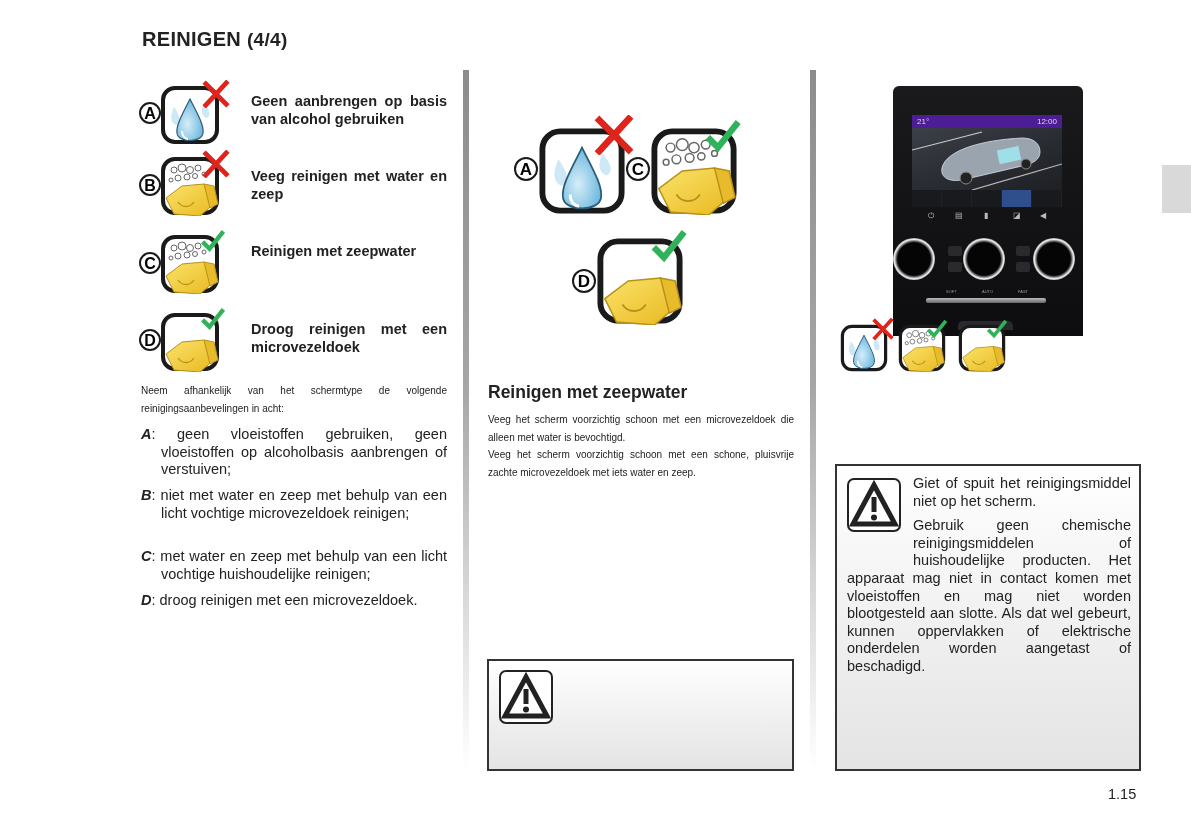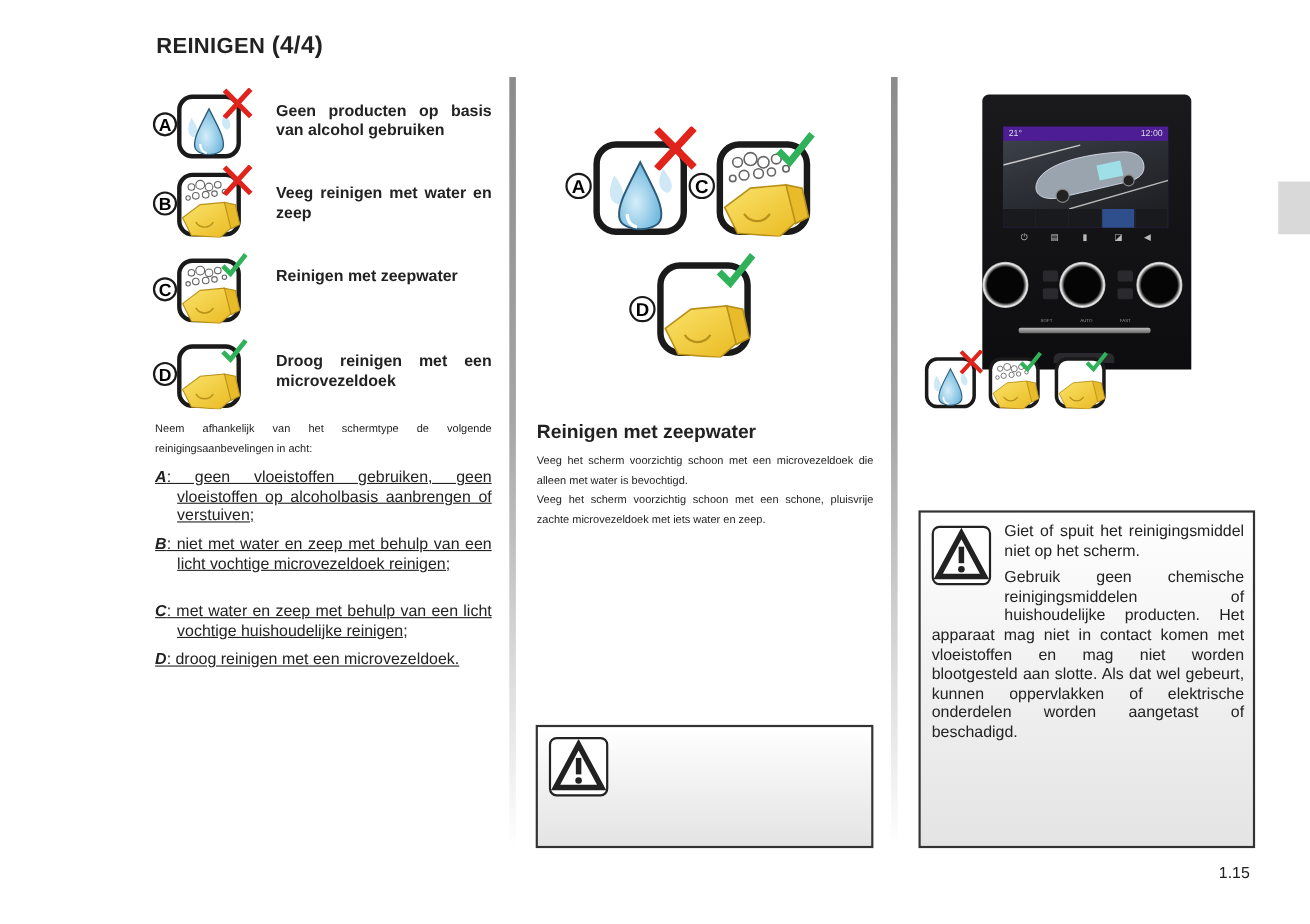--- a/index.html
+++ b/index.html
@@ -2,41 +2,41 @@
 <html><head>
 <meta charset="utf-8">
 <style>
   html, body { margin: 0; padding: 0; background: #ffffff; }
   body { width: 1191px; height: 840px; position: relative; overflow: hidden;
          font-family: "Liberation Sans", sans-serif; color: #222; }
   .abs { position: absolute; }
 
   
   #title { left: 142px; top: 28px; font-size: 20px; font-weight: bold; letter-spacing: 0.3px; }
-  #title .sub { font-size: 22px; }
+  #title .sub { font-size: 19px; }
 
   
   .sep { width: 6px; background: linear-gradient(to bottom, #8c8c8c 0%, #a6a6a6 45%, #d8d8d8 75%, #ffffff 100%); }
   #sep1 { left: 463px; top: 70px; height: 700px; }
   #sep2 { left: 810px; top: 70px; height: 700px; }
 
   
   #side-tab { left: 1162px; top: 165px; width: 29px; height: 48px; background: #d9d9d9; }
 
   
   .ico { position: absolute; }
   .ico svg { display: block; overflow: visible; }
 
   
   .legend-text { font-size: 14.5px; font-weight: bold; line-height: 18px; width: 196px; text-align: justify; text-align-last: left; }
 
   
   .body { font-size: 10px; line-height: 17.6px; color: #222; }
   .para-left { left: 141px; width: 306px; text-align: justify; }
-  .item { position: absolute; left: 141px; width: 306px; font-size: 14.5px; line-height: 17.6px; text-align: justify; padding-left: 20px; text-indent: -20px; box-sizing: border-box; text-decoration: underline; }
+  .item { position: absolute; left: 141px; width: 306px; font-size: 14.5px; line-height: 17.6px; text-align: justify; padding-left: 20px; text-indent: -20px; box-sizing: border-box; }
   .item b { font-style: italic; }
 
   #mid-heading { left: 488px; top: 382px; font-size: 17.5px; font-weight: bold; }
   #mid-body { left: 488px; top: 411px; width: 306px; text-align: justify; }
   #mid-body p { margin: 0; }
 
   
   .warn { border: 2px solid #333; background: linear-gradient(to bottom, #ffffff 0%, #eeeeee 60%, #e4e4e4 100%); box-sizing: border-box; }
   #warn-mid { left: 487px; top: 659px; width: 307px; height: 112px; }
   #warn-right { left: 835px; top: 464px; width: 306px; height: 307px; }
@@ -129,21 +129,21 @@
 
 <div class="ico" style="left:138px;top:80px;">
   <svg width="95" height="70" viewBox="0 0 95 70">
     <circle cx="12" cy="33" r="10" fill="#fff" stroke="#1a1a1a" stroke-width="2"></circle>
     <text x="12" y="39" text-anchor="middle" font-family="Liberation Sans, sans-serif" font-size="16" font-weight="bold">A</text>
     <use href="#frame" x="22" y="5" width="60" height="60"></use>
     <use href="#drop" x="22" y="5" width="60" height="60"></use>
     <use href="#cross" x="64" y="0" width="28" height="28"></use>
   </svg>
 </div>
-<div class="abs legend-text" style="left:251px;top:92px;">Geen producten op basis van alcohol gebruiken</div>
+<div class="abs legend-text" style="left:251px;top:92px;">Geen aanbrengen op basis van alcohol gebruiken</div>
 
 <div class="ico" style="left:138px;top:150px;">
   <svg width="95" height="70" viewBox="0 0 95 70">
     <circle cx="12" cy="35" r="10" fill="#fff" stroke="#1a1a1a" stroke-width="2"></circle>
     <text x="12" y="41" text-anchor="middle" font-family="Liberation Sans, sans-serif" font-size="16" font-weight="bold">B</text>
     <use href="#frame" x="22" y="6" width="60" height="60"></use>
     <use href="#bubbles" x="22" y="6" width="60" height="60"></use>
     <use href="#cloth" x="22" y="6" width="60" height="60"></use>
     <use href="#cross" x="64" y="0" width="28" height="28"></use>
   </svg>

